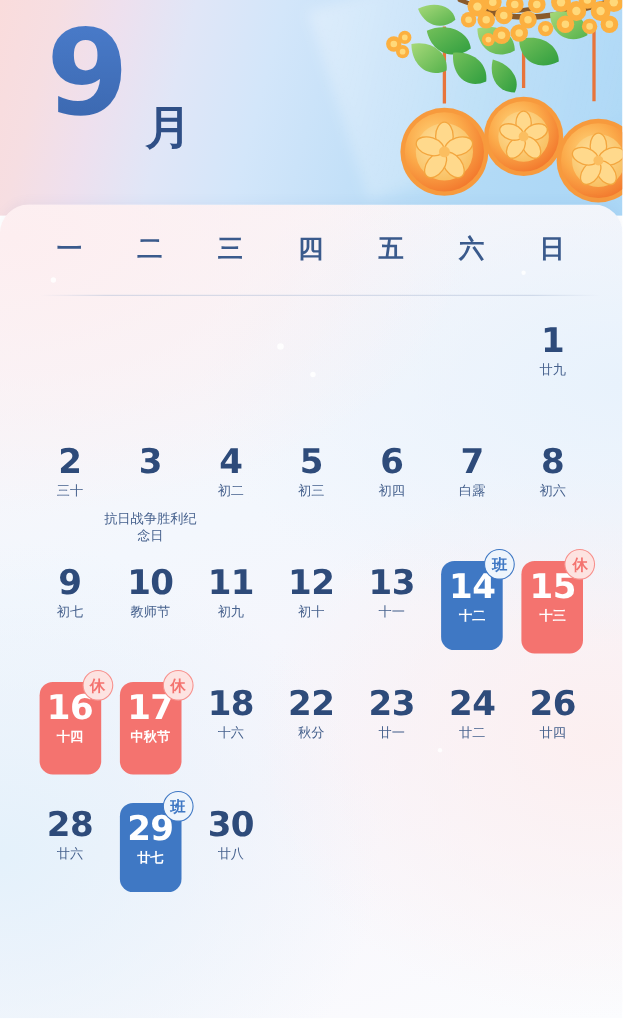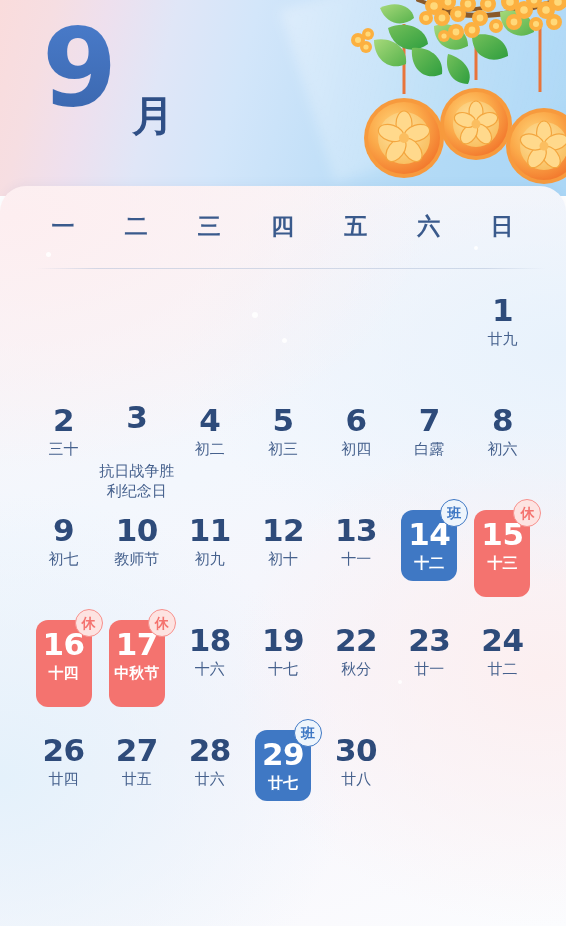--- a/index.html
+++ b/index.html
@@ -156,36 +156,36 @@
     position: relative;
     display: flex;
     flex-direction: column;
     align-items: center;
     justify-content: center;
     width: 56px;
     min-height: 46px;
     padding: 4px 2px 5px;
     border-radius: 12px;
   }
-  .pill.work   { background: #3f78c4; padding: 8px 2px 9px; }
+  .pill.work   { background: #3f78c4; padding: 8px 2px 22px; }
   .pill.rest   { background: #f4736f; padding: 8px 2px 25px; }
 
   .num {
     font-size: 31px;
     font-weight: 700;
     line-height: 1.04;
     color: #2e4b7a;
     font-family: "DejaVu Sans", "Liberation Sans", sans-serif;
     letter-spacing: -0.5px;
   }
   .pill.work .num, .pill.rest .num { color: #ffffff; }
 
   .lunar {
     margin-top: 3px;
-    font-size: 15px;
+    font-size: 12px;
     line-height: 1.28;
     font-weight: 500;
     color: #46618d;
     text-align: center;
     white-space: nowrap;
   }
   .pill.work .lunar, .pill.rest .lunar { color: #ffffff; font-weight: 700; }
   .lunar.multiline { white-space: normal; width: 86px; line-height: 1.32; margin-top: 28px; }
 
   
@@ -499,52 +499,40 @@
           </div>
         </div>
         <div class="cell">
           <div class="pill">
             <div class="num">18</div>
             <div class="lunar">十六</div>
           </div>
         </div>
         <div class="cell">
           <div class="pill">
-            <div class="num">19</div>
-            <div class="lunar">十七</div>
-          </div>
-        </div>
-        <div class="cell">
-          <div class="pill">
             <div class="num">22</div>
             <div class="lunar">秋分</div>
           </div>
         </div>
         <div class="cell">
           <div class="pill">
             <div class="num">23</div>
             <div class="lunar">廿一</div>
           </div>
         </div>
         <div class="cell">
           <div class="pill">
             <div class="num">24</div>
             <div class="lunar">廿二</div>
           </div>
         </div>
         <div class="cell">
           <div class="pill">
             <div class="num">26</div>
             <div class="lunar">廿四</div>
-          </div>
-        </div>
-        <div class="cell">
-          <div class="pill">
-            <div class="num">27</div>
-            <div class="lunar">廿五</div>
           </div>
         </div>
         <div class="cell">
           <div class="pill">
             <div class="num">28</div>
             <div class="lunar">廿六</div>
           </div>
         </div>
         <div class="cell">
           <div class="pill work">

